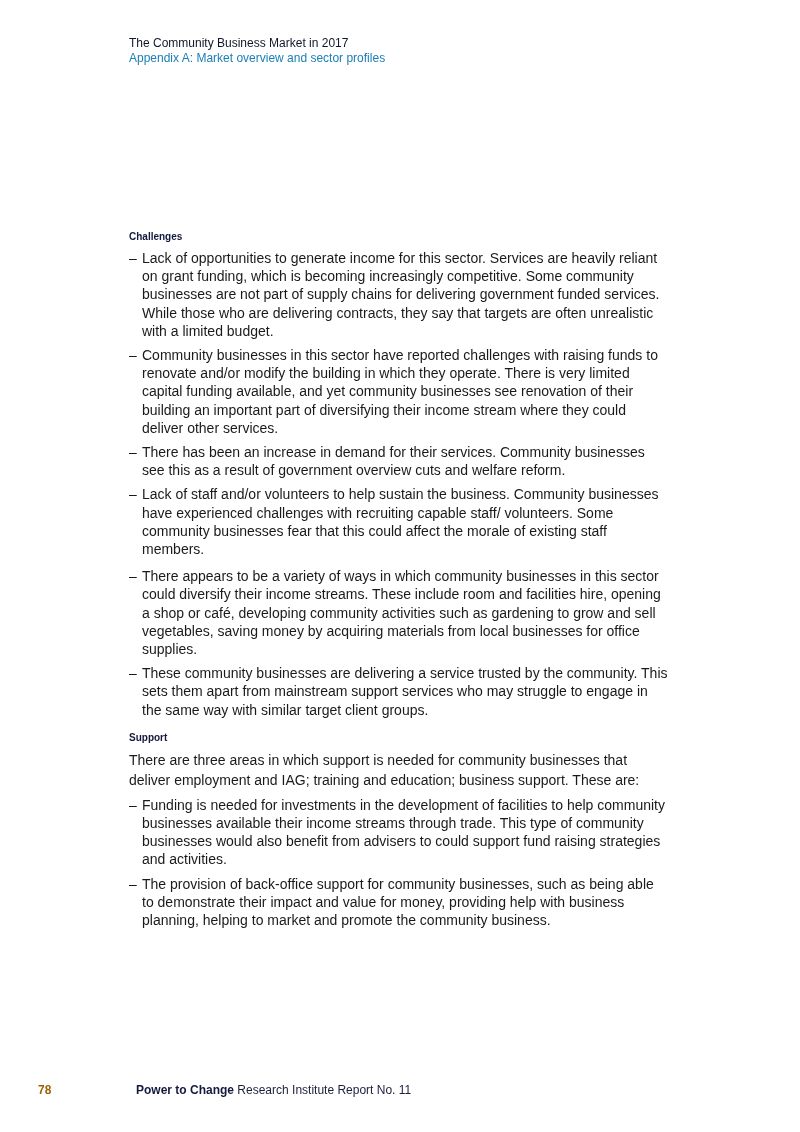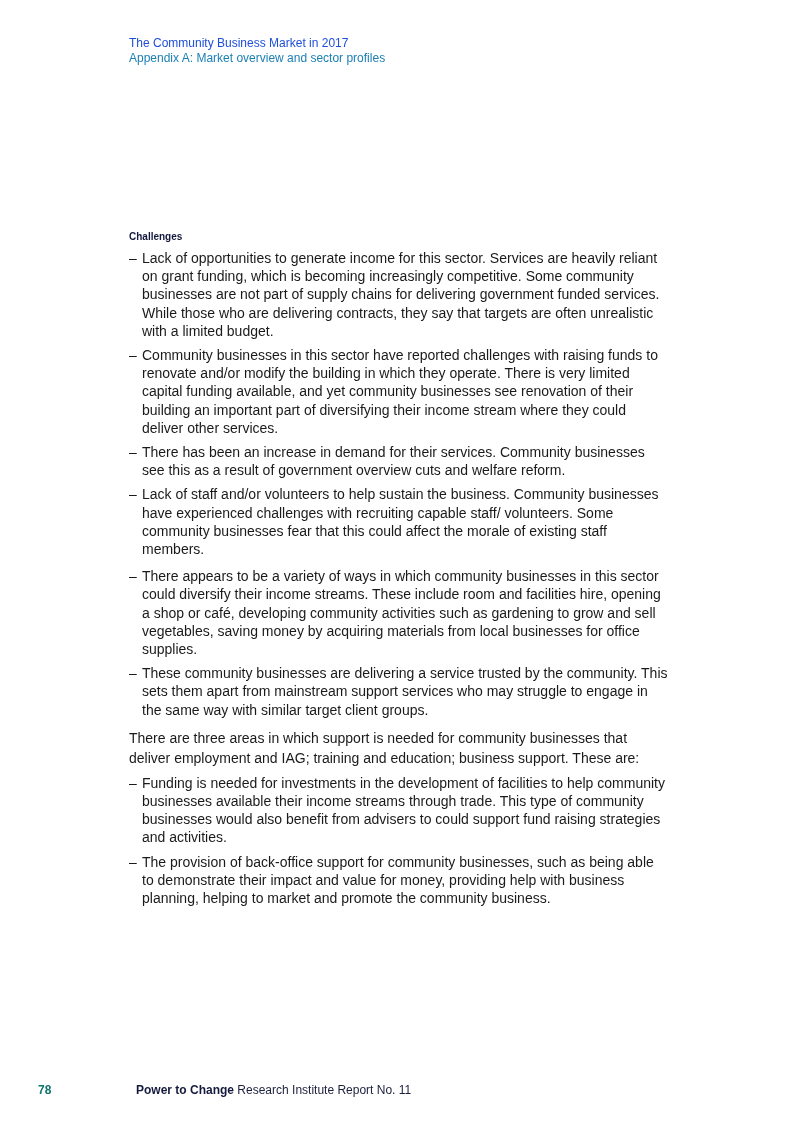--- a/index.html
+++ b/index.html
@@ -1,29 +1,29 @@
 <!DOCTYPE html>
 <html><head>
 <meta charset="utf-8">
 <style>
   html, body { margin: 0; padding: 0; background: #ffffff; }
   body { width: 800px; height: 1132px; position: relative; overflow: hidden;
          font-family: "Liberation Sans", "DejaVu Sans", sans-serif; color: #1a1a1a; }
   .header { position: absolute; left: 129px; top: 36px; }
-  .header .t1 { font-size: 12px; line-height: 15px; color: #1d4ed8; }
+  .header .t1 { font-size: 12px; line-height: 15px; color: #0f172a; }
   .header .t2 { font-size: 12px; line-height: 15px; color: #1a7fb5; }
   .content { position: absolute; left: 129px; top: 227px; width: 540px; }
   h2 { font-size: 10px; font-weight: bold; color: #141a3d; margin: 0 0 2px 0; line-height: 20px; }
   .section { margin-bottom: 9px; }
   p.intro { font-size: 14px; line-height: 20px; margin: 0 0 6px 0; }
   ul { list-style: none; margin: 0; padding: 0; }
   li { position: relative; padding-left: 13px; font-size: 14px; line-height: 18.2px; margin-bottom: 6px; }
   li .dash { position: absolute; left: 0; top: 0; }
   .footer { position: absolute; top: 1083px; left: 0; width: 800px; font-size: 12px; }
-  .footer .pg { position: absolute; left: 38px; font-weight: bold; color: #0f766e; }
+  .footer .pg { position: absolute; left: 38px; font-weight: bold; color: #a16207; }
   .footer .rep { position: absolute; left: 136px; color: #1b1f3b; }
   .footer .brand { font-weight: bold; color: #141a3d; }
 </style>
 </head>
 <body>
 
 <div class="header">
   <div class="t1">The Community Business Market in 2017</div>
   <div class="t2">Appendix A: Market overview and sector profiles</div>
 </div>
@@ -41,20 +41,21 @@
   </div>
 
   <div class="section">
     <ul>
       <li><span class="dash">–</span><span>There appears to be a variety of ways in which community businesses in this sector could diversify their income streams. These include room and facilities hire, opening a shop or café, developing community activities such as gardening to grow and sell vegetables, saving money by acquiring materials from local businesses for office supplies.</span></li>
       <li><span class="dash">–</span><span>These community businesses are delivering a service trusted by the community. This sets them apart from mainstream support services who may struggle to engage in the same way with similar target client groups.</span></li>
     </ul>
   </div>
 
   <div class="section">
+    <h2>Support</h2>
     <p class="intro">There are three areas in which support is needed for community businesses that deliver employment and IAG; training and education; business support. These are:</p>
     <ul>
       <li><span class="dash">–</span><span>Funding is needed for investments in the development of facilities to help community businesses available their income streams through trade. This type of community businesses would also benefit from advisers to could support fund raising strategies and activities.</span></li>
       <li><span class="dash">–</span><span>The provision of back-office support for community businesses, such as being able to demonstrate their impact and value for money, providing help with business planning, helping to market and promote the community business.</span></li>
     </ul>
   </div>
 </div>
 
 <div class="footer">
   <span class="pg">78</span>

